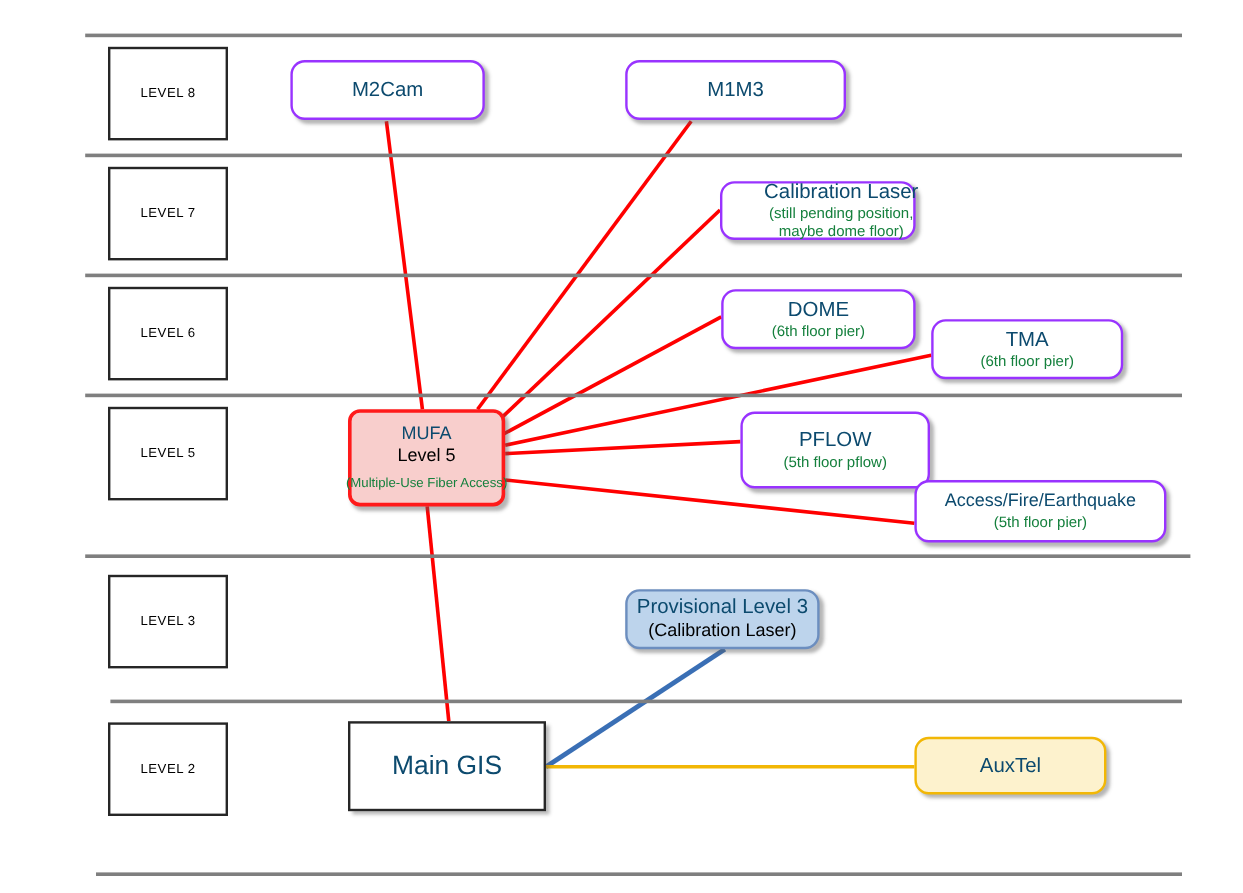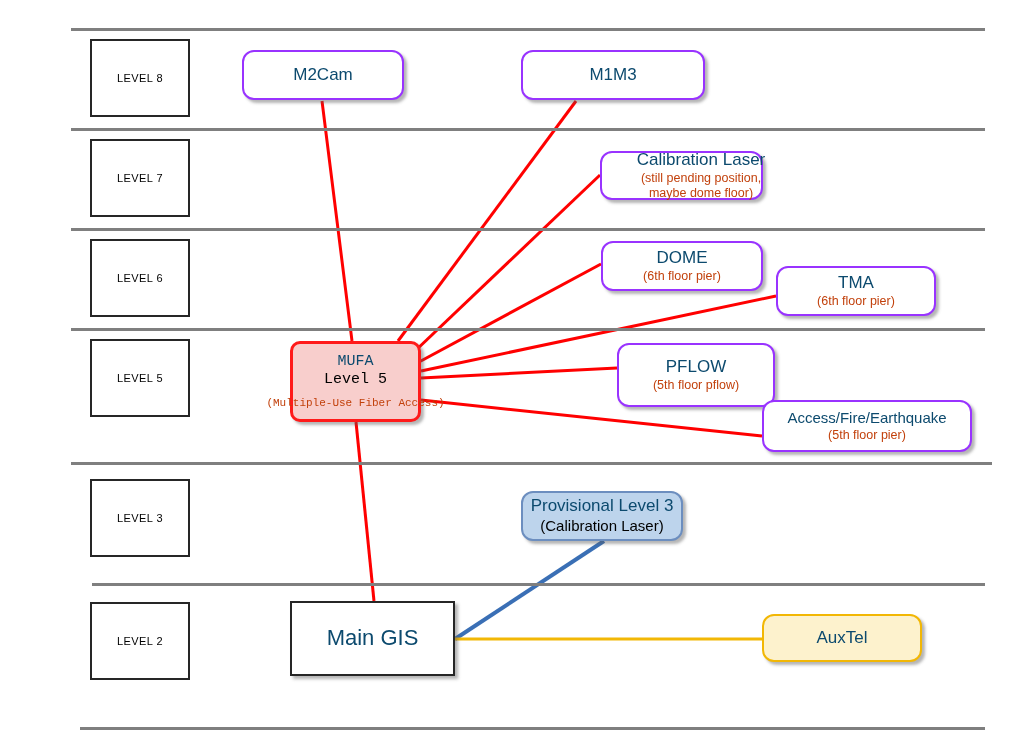--- a/index.html
+++ b/index.html
@@ -92,21 +92,21 @@
     white-space: nowrap;
   }
   .t-main.small {
     font-size: 15px;
   }
   .t-main.big {
     font-size: 22px;
   }
   .t-sub {
     font-size: 12.5px;
-    color: #c2410c;
+    color: #15803d;
     line-height: 1.2;
     white-space: nowrap;
   }
   .t-sub.tiny {
     font-size: 11px;
   }
   .t-sub2 {
     font-size: 15px;
     color: #000000;
     line-height: 1.25;
@@ -176,21 +176,21 @@
         <div class="t-sub">maybe dome floor)</div>
       </div>
       <div class="node purple rounded" style="left: 601px; top: 241px; width: 162px; height: 50px;">
         <div class="t-main">DOME</div>
         <div class="t-sub">(6th floor pier)</div>
       </div>
       <div class="node purple rounded" style="left: 776px; top: 266px; width: 160px; height: 50px;">
         <div class="t-main">TMA</div>
         <div class="t-sub">(6th floor pier)</div>
       </div>
-      <div class="node mufa rounded" style="left: 290px; top: 341px; width: 131px; height: 81px; font-family: Liberation Mono, monospace;">
+      <div class="node mufa rounded" style="left: 290px; top: 341px; width: 131px; height: 81px;">
         <div class="t-main small">MUFA</div>
         <div class="t-sub2">Level 5</div>
         <div class="mufa-gap"></div>
         <div class="t-sub tiny">(Multiple-Use Fiber Access)</div>
       </div>
       <div class="node purple rounded" style="left: 617px; top: 343px; width: 158px; height: 64px;">
         <div class="t-main">PFLOW</div>
         <div class="t-sub">(5th floor pflow)</div>
       </div>
       <div class="node purple rounded" style="left: 762px; top: 400px; width: 210px; height: 52px; align-items: center;">

